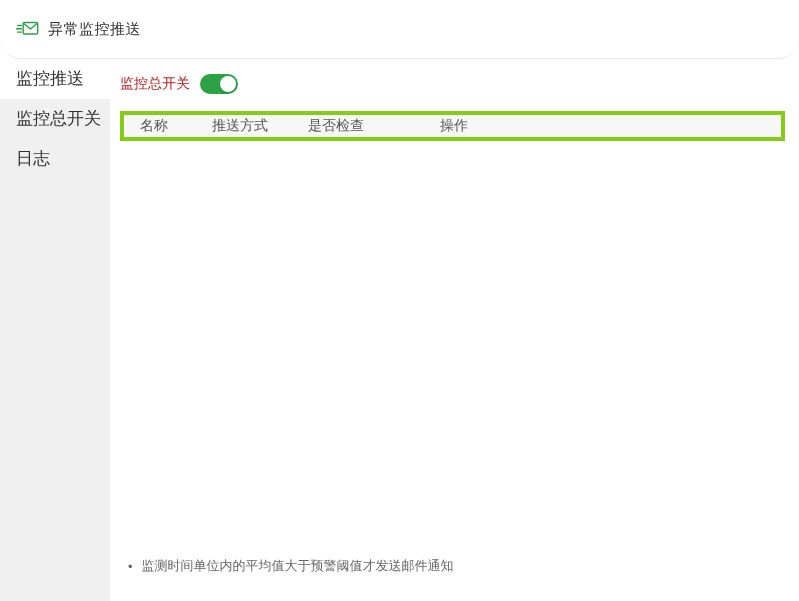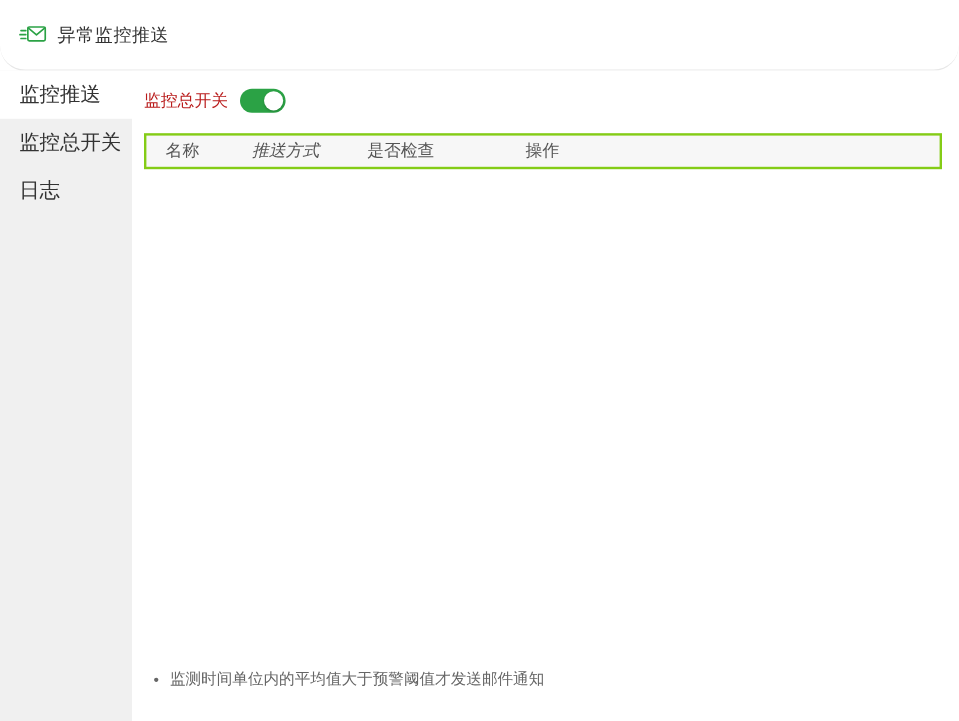--- a/index.html
+++ b/index.html
@@ -86,27 +86,27 @@
     border-radius: 50%;
     background: #fff;
     box-shadow: 0 1px 2px rgba(0,0,0,0.2);
   }
   .table-header {
     margin-top: 17px;
     height: 30px;
     display: flex;
     align-items: center;
     background: #f7f7f7;
-    border: 2px solid #84cc16;
+    border: 4px solid #84cc16;
     font-size: 14px;
     color: #555;
   }
   .th { white-space: nowrap; overflow: hidden; }
   .col-name    { width: 88px;  padding-left: 16px; }
-  .col-method  { width: 86px; font-style: italic; }
+  .col-method  { width: 86px; }
   .col-details { flex: 1; }
   .col-check   { width: 132px; padding-left: 10px; }
   .col-action  { width: 45px;  padding-left: 10px; }
   .note-area {
     margin-top: auto;
     margin-bottom: 42px;
   }
   .note-item {
     display: flex;
     align-items: center;

